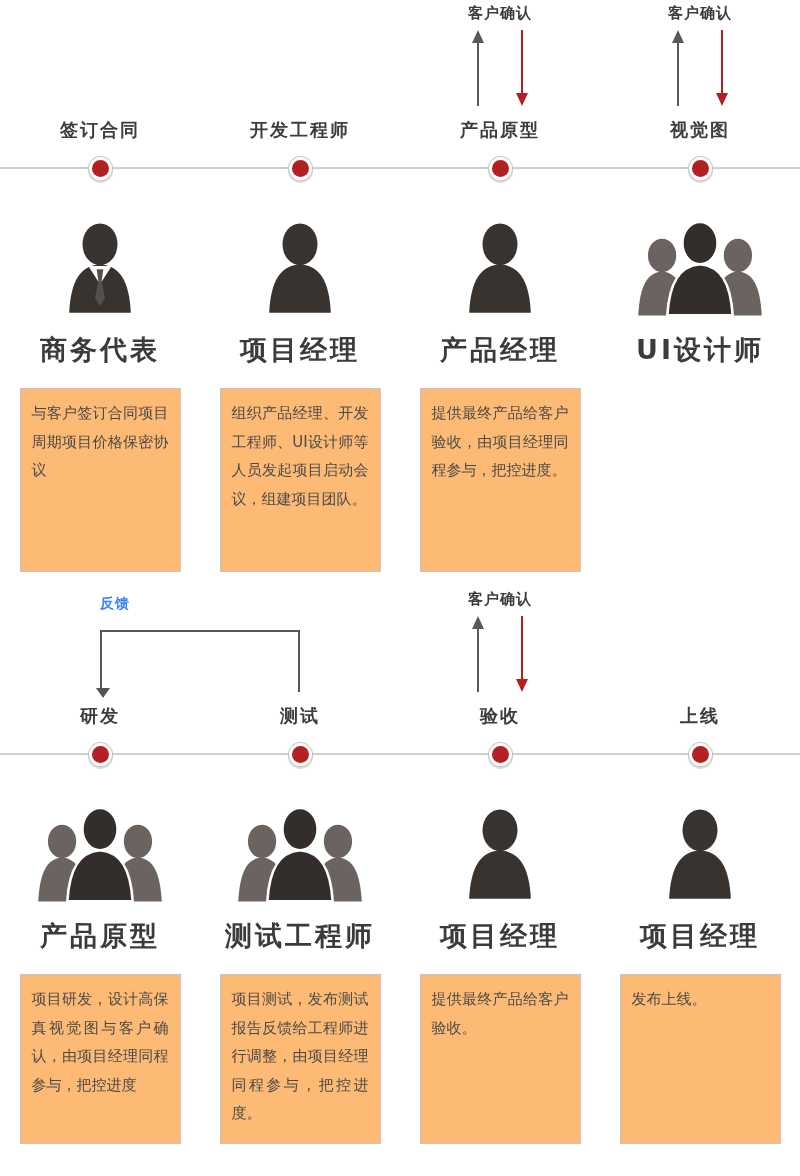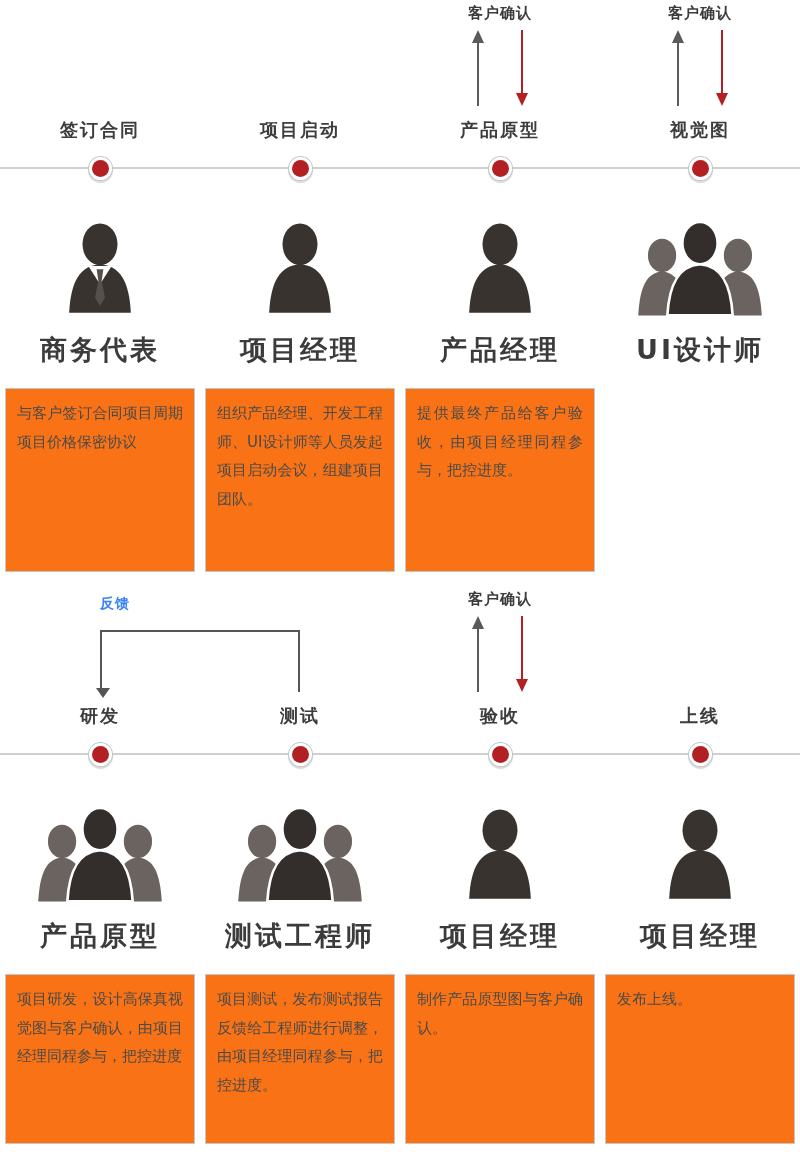--- a/index.html
+++ b/index.html
@@ -44,22 +44,22 @@
 
   
   .icon-zone { height: 112px; margin-top: 16px; display: flex; align-items: flex-end; justify-content: center; }
 
   .role {
     margin-top: 14px; height: 38px; text-align: right;
     font-size: 27px; font-weight: bold; color: #3b3b3b; letter-spacing: 3px;
   }
 
   .desc-box {
-    width: 190px; margin: 18px auto 0;
-    border: 1px solid #c6c6c6; background: #f97316;
+    width: 161px; margin: 18px auto 0;
+    border: 1px solid #c6c6c6; background: #fdba74;
     min-height: 184px; padding: 10px 11px;
   }
   .row:nth-of-type(2) .desc-box { min-height: 170px; }
   .desc { margin: 0; font-size: 15px; line-height: 1.9; color: #4a4a4a; text-align: justify; }
 
   
   .feedback { position: absolute; top: 4px; left: 12.5%; width: 25%; height: 114px; z-index: 2; }
   .fb-label {
     text-align: left; font-size: 14px; font-weight: bold;
     color: #3b82f6; letter-spacing: 1px; padding-top: 5px;
@@ -120,21 +120,21 @@
         <svg class="arr" width="14" height="76">
           <line x1="7" y1="76" x2="7" y2="12" stroke="#5a5a5a" stroke-width="2"></line>
           <polygon points="7,0 1,13 13,13" fill="#5a5a5a"></polygon>
         </svg>
         <svg class="arr" width="14" height="76">
           <line x1="7" y1="0" x2="7" y2="64" stroke="#b22024" stroke-width="2"></line>
           <polygon points="7,76 1,63 13,63" fill="#b22024"></polygon>
         </svg>
       </div>
     </div>
-    <div class="milestone">项目启动</div>
+    <div class="milestone">开发工程师</div>
     <div class="dot-zone">
       <span class="dot"></span>
     </div>
     <div class="icon-zone">
             <svg width="100" height="104" viewBox="0 0 120 112">
     <ellipse cx="60" cy="30" rx="21" ry="25" fill="#39332f"></ellipse>
     <path d="M60 54 C36 56 25 74 23 112 L97 112 C95 74 84 56 60 54 Z" fill="#39332f"></path>
   </svg>
           </div>
     <div class="role">项目经理</div>
@@ -297,21 +297,21 @@
       <span class="dot"></span>
     </div>
     <div class="icon-zone">
             <svg width="100" height="104" viewBox="0 0 120 112">
     <ellipse cx="60" cy="30" rx="21" ry="25" fill="#39332f"></ellipse>
     <path d="M60 54 C36 56 25 74 23 112 L97 112 C95 74 84 56 60 54 Z" fill="#39332f"></path>
   </svg>
           </div>
     <div class="role">项目经理</div>
     <div class="desc-box">
-      <p class="desc">制作产品原型图与客户确认。</p>
+      <p class="desc">提供最终产品给客户验收。</p>
     </div>
   </div>
         <div class="stage">
     <div class="confirm blank">
       <div class="confirm-label"></div>
       <div class="arrows">
         <svg class="arr" width="14" height="76">
           <line x1="7" y1="76" x2="7" y2="12" stroke="#5a5a5a" stroke-width="2"></line>
           <polygon points="7,0 1,13 13,13" fill="#5a5a5a"></polygon>
         </svg>

